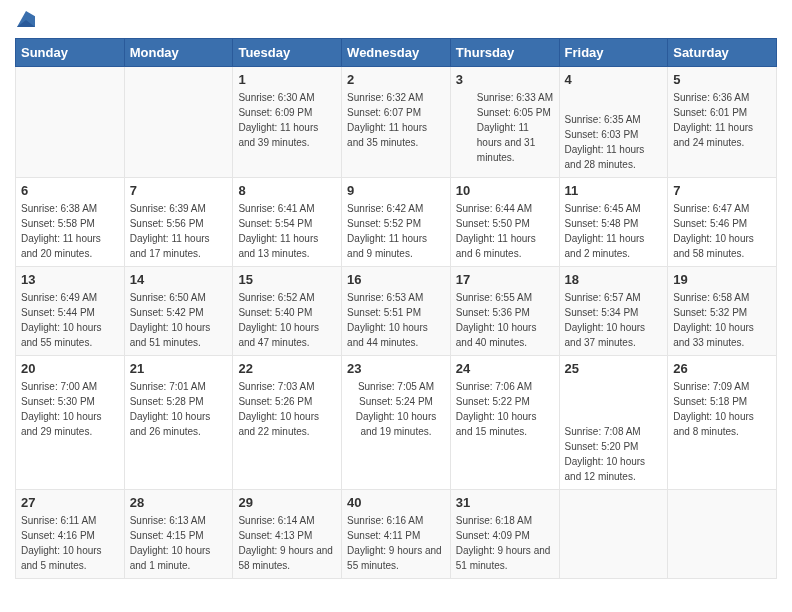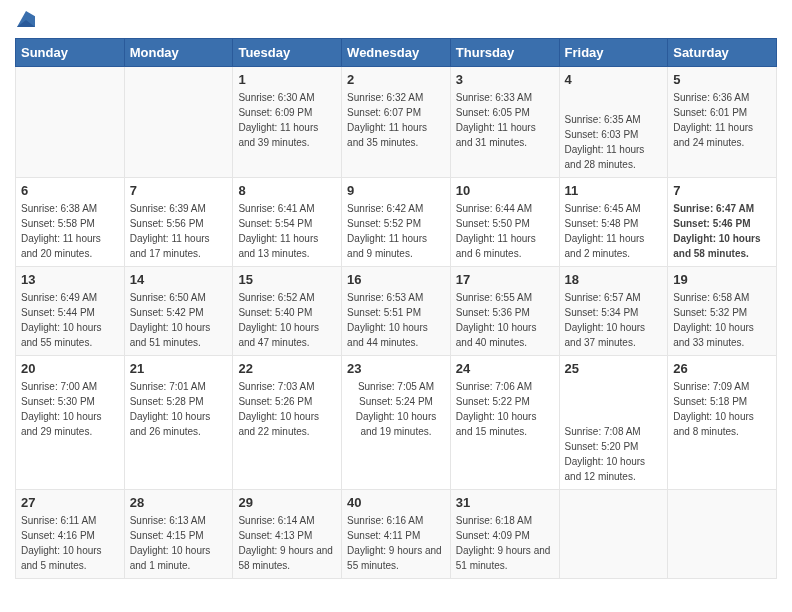--- a/index.html
+++ b/index.html
@@ -136,21 +136,21 @@
 Daylight: 11 hours and 39 minutes.</div>
         </td>
         <td>
           <span class="day-number">2</span>
           <div class="day-info" style="white-space: pre-line;">Sunrise: 6:32 AM
 Sunset: 6:07 PM
 Daylight: 11 hours and 35 minutes.</div>
         </td>
         <td>
           <span class="day-number">3</span>
-          <div class="day-info" style="white-space: pre-line;">Sunrise: 6:33 AM
+          <div class="day-info" style="white-space: pre-line; margin-left: 21px;">Sunrise: 6:33 AM
 Sunset: 6:05 PM
 Daylight: 11 hours and 31 minutes.</div>
         </td>
         <td>
           <span class="day-number">4</span>
           <div class="day-info" style="white-space: pre-line; margin-top: 25px;">Sunrise: 6:35 AM
 Sunset: 6:03 PM
 Daylight: 11 hours and 28 minutes.</div>
         </td>
         <td>
@@ -192,21 +192,21 @@
 Daylight: 11 hours and 6 minutes.</div>
         </td>
         <td>
           <span class="day-number">11</span>
           <div class="day-info" style="white-space: pre-line;">Sunrise: 6:45 AM
 Sunset: 5:48 PM
 Daylight: 11 hours and 2 minutes.</div>
         </td>
         <td>
           <span class="day-number">7</span>
-          <div class="day-info" style="white-space: pre-line; font-weight: bold;">Sunrise: 6:47 AM
+          <div class="day-info" style="white-space: pre-line;">Sunrise: 6:47 AM
 Sunset: 5:46 PM
 Daylight: 10 hours and 58 minutes.</div>
         </td>
       </tr>
       <tr>
         <td>
           <span class="day-number">13</span>
           <div class="day-info" style="white-space: pre-line;">Sunrise: 6:49 AM
 Sunset: 5:44 PM
 Daylight: 10 hours and 55 minutes.</div>

